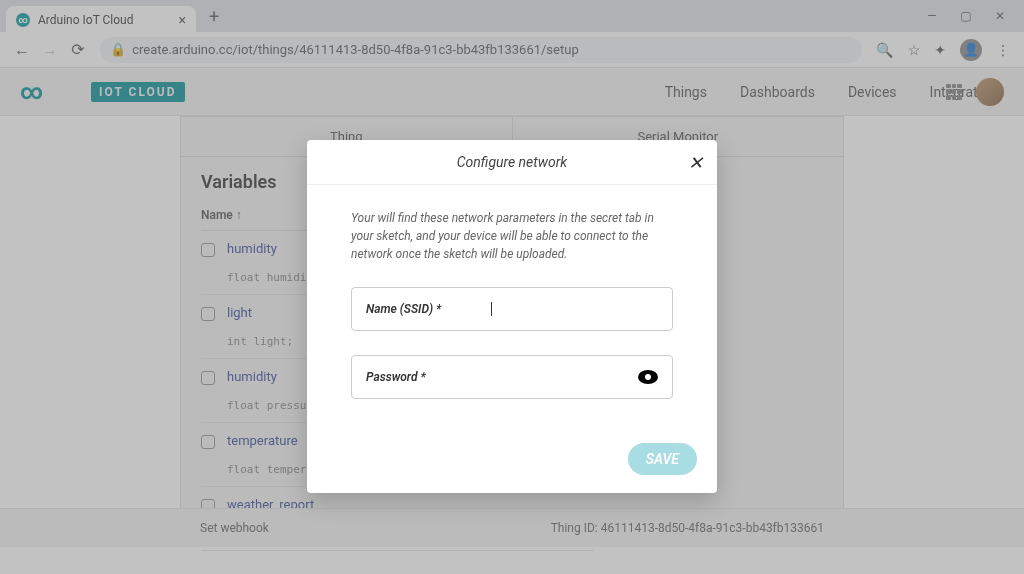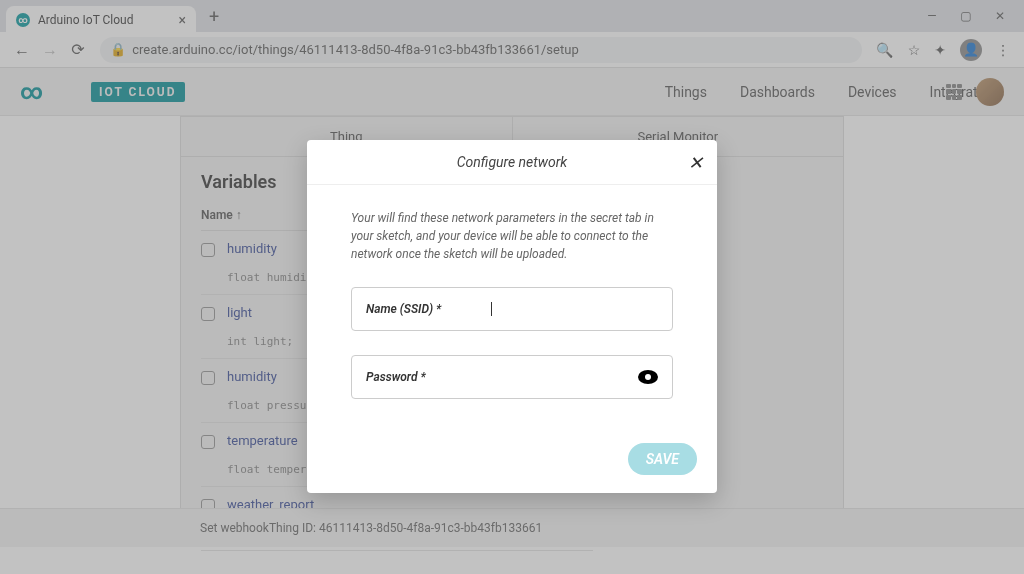--- a/index.html
+++ b/index.html
@@ -57,21 +57,21 @@
 .device-name { font-size: 16px; color: #333; margin-bottom: 6px; }
 .device-id { font-size: 11px; color: #888; display: flex; align-items: center; gap: 4px; }
 .device-model { font-size: 12px; color: #666; margin-top: 4px; }
 .device-model b { color: #d28a1c; font-weight: normal; }
 .device-status { font-size: 12px; color: #666; margin-top: 4px; }
 .config-btn { background: #e5e5e5; padding: 6px 14px; border-radius: 16px; font-size: 12px; color: #555; display: inline-block; margin-top: 8px; cursor: pointer; }
 .detach { font-size: 11px; color: #d28a1c; margin-top: 4px; cursor: pointer; }
 .net-info { font-size: 12px; color: #666; margin-top: 30px; line-height: 1.5; }
 
 
-.footer { position: absolute; bottom: 0; left: 0; right: 0; padding: 12px 200px; display: flex; font-size: 12px; color: #666; border-top: 1px solid #eee; background: #fff; }
+.footer { position: absolute; bottom: 0; left: 0; right: 0; padding: 12px 200px; display: flex; justify-content: space-between; font-size: 12px; color: #666; border-top: 1px solid #eee; background: #fff; }
 
 
 .overlay { position: absolute; inset: 0; background: rgba(120,120,120,0.45); display: flex; align-items: flex-start; justify-content: center; padding-top: 140px; font-style: italic; }
 .modal { background: #fff; width: 410px; border-radius: 4px; box-shadow: 0 8px 24px rgba(0,0,0,0.2); position: relative; }
 .modal-head { padding: 14px 20px; text-align: center; font-size: 14px; color: #444; border-bottom: 1px solid #eee; position: relative; }
 .modal-close { position: absolute; right: 14px; top: 12px; font-size: 18px; color: #333; cursor: pointer; }
 .modal-body { padding: 24px 44px 20px; }
 .modal-desc { font-size: 12px; color: #666; line-height: 1.5; margin-bottom: 24px; }
 .input-group { border: 1px solid #ccc; border-radius: 4px; padding: 14px 14px; margin-bottom: 24px; position: relative; display: flex; align-items: center; }
 .input-label { font-size: 12px; font-weight: 600; color: #333; }

